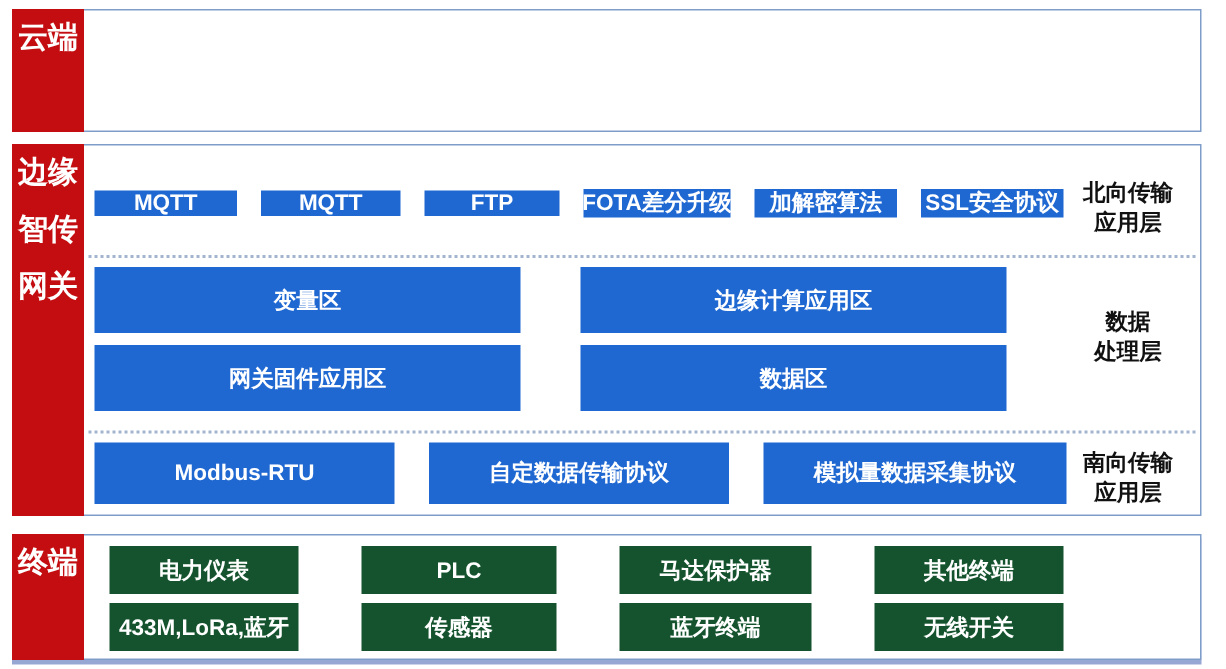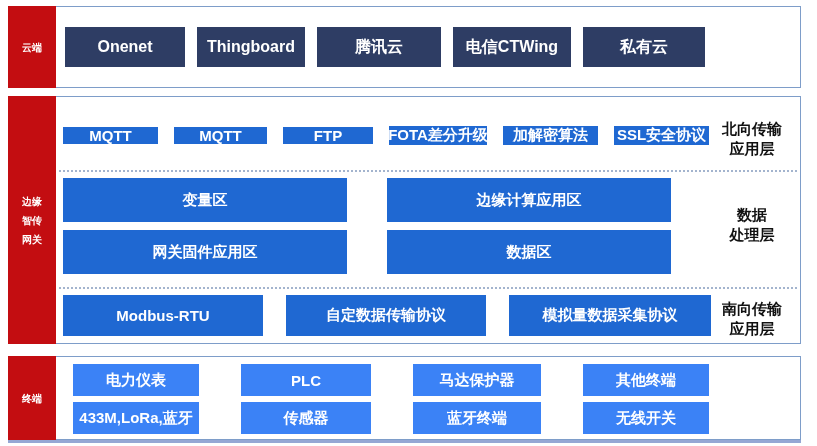--- a/index.html
+++ b/index.html
@@ -8,21 +8,21 @@
     font-family:"Liberation Sans","DejaVu Sans",sans-serif;font-weight:bold;
     overflow:hidden;
   }
   .section{
     position:absolute;left:8px;width:793px;background:#ffffff;
     border:1px solid #7E9DC9;box-sizing:border-box;
   }
   .red-label{
     position:absolute;left:-1px;top:-1px;bottom:-1px;width:48px;
     background:#C30D11;color:#ffffff;display:flex;flex-direction:column;
-    align-items:center;justify-content:center;font-size:10px;line-height:1.9;
+    align-items:center;justify-content:flex-start;font-size:20px;line-height:1.9;
     text-align:center;
   }
   
   #sec-cloud{top:6px;height:82px;}
   .cloud-row{
     position:absolute;left:56px;top:0;bottom:0;display:flex;align-items:center;gap:12px;
   }
   .navy-box{
     background:#2E3D64;color:#ffffff;height:40px;display:flex;
     align-items:center;justify-content:center;font-size:16px;
@@ -40,37 +40,30 @@
   .dotted{position:absolute;left:50px;right:3px;border-top:2px dotted #A3B4CE;}
   .side-label{
     position:absolute;right:2px;width:92px;text-align:center;color:#111111;
     font-size:15px;line-height:1.35;
   }
   
   #sec-terminal{top:356px;height:84px;box-shadow:0 3px 0 #96A7D4;}
   .term-rows{position:absolute;left:64px;top:7px;display:flex;flex-direction:column;gap:6px;}
   .term-row{display:flex;gap:42px;}
   .peri-box{
-    background:#3b82f6;color:#ffffff;height:32px;display:flex;
+    background:#14532d;color:#ffffff;height:32px;display:flex;
     align-items:center;justify-content:center;font-size:15px;white-space:nowrap;
   }
 </style>
 </head>
 <body>
 
 <div class="section" id="sec-cloud">
   <div class="red-label">
     <span>云端</span>
-  </div>
-  <div class="cloud-row">
-    <div class="navy-box" style="width:120px">Onenet</div>
-    <div class="navy-box" style="width:108px">Thingboard</div>
-    <div class="navy-box" style="width:124px">腾讯云</div>
-    <div class="navy-box" style="width:118px">电信CTWing</div>
-    <div class="navy-box" style="width:122px">私有云</div>
   </div>
 </div>
 
 <div class="section" id="sec-gateway">
   <div class="red-label">
     <span>边缘</span>
     <span>智传</span>
     <span>网关</span>
   </div>
 

